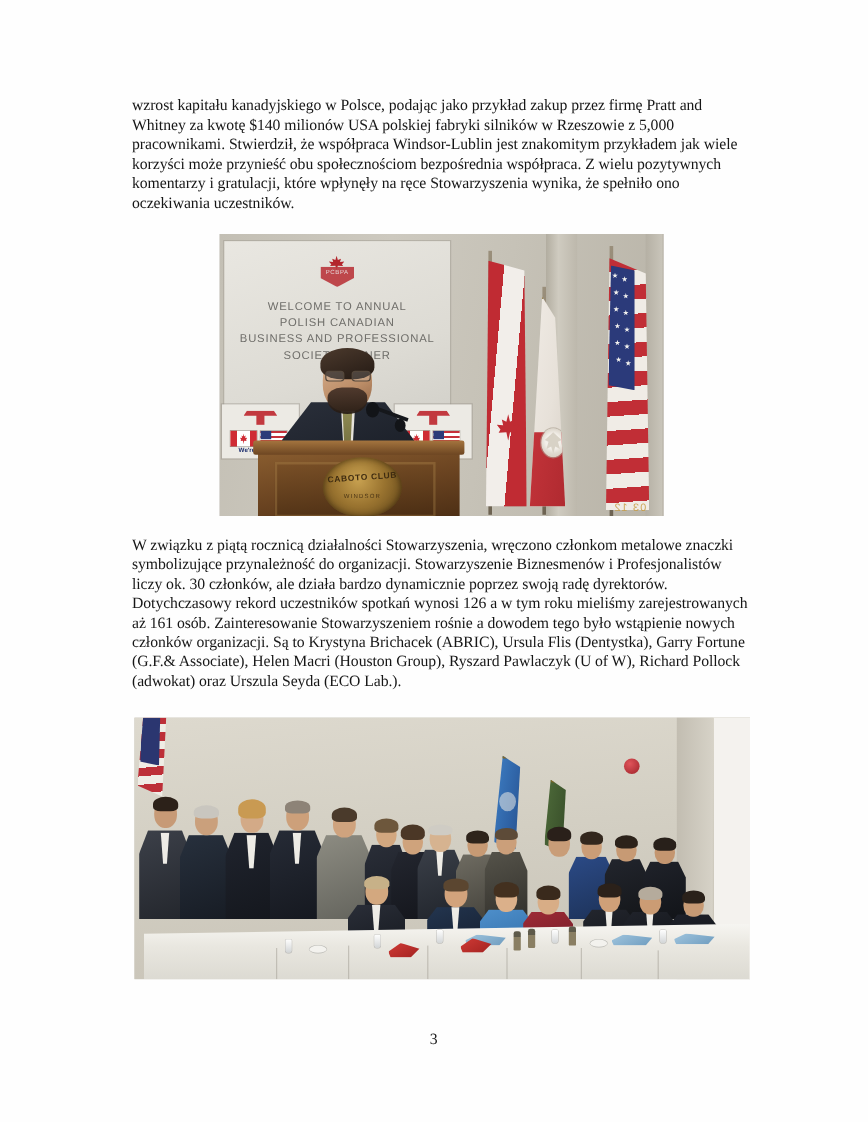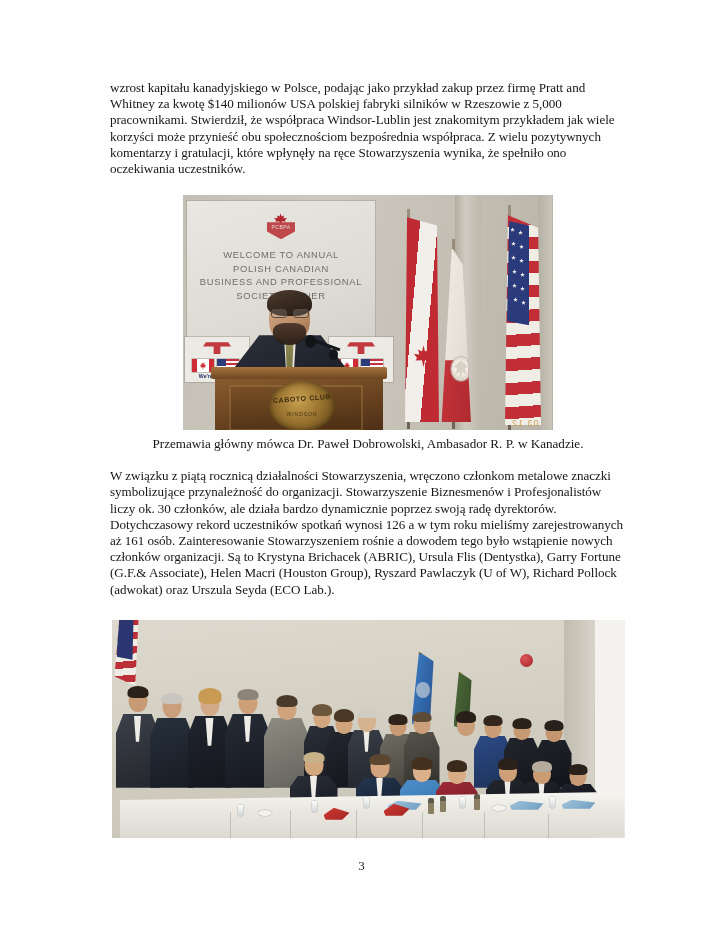--- a/index.html
+++ b/index.html
@@ -579,21 +579,20 @@
           <div class="p1-podium-top"></div>
           <div class="p1-podium-panel"></div>
           <div class="p1-crest">
             <div class="p1-crest-text">CABOTO CLUB</div>
             <div class="p1-crest-text2">WINDSOR</div>
           </div>
 
           <div class="p1-stamp">03 12</div>
         </div>
       </div>
-      <div class="fig-caption">Przemawia główny mówca Dr. Paweł Dobrowolski, Ambasador R. P. w Kanadzie.</div>
     </div>
 
     <div class="spacer-b"></div>
 
     <p class="body-text">W związku z  piątą rocznicą działalności Stowarzyszenia, wręczono członkom metalowe znaczki symbolizujące przynależność do organizacji. Stowarzyszenie Biznesmenów i Profesjonalistów liczy  ok. 30 członków, ale działa bardzo dynamicznie poprzez swoją radę dyrektorów. Dotychczasowy rekord uczestników spotkań wynosi 126 a w tym roku mieliśmy zarejestrowanych aż 161 osób. Zainteresowanie Stowarzyszeniem rośnie a dowodem tego było wstąpienie nowych członków organizacji. Są to Krystyna Brichacek (ABRIC), Ursula Flis (Dentystka), Garry Fortune (G.F.&amp; Associate), Helen Macri (Houston Group), Ryszard Pawlaczyk (U of W), Richard Pollock (adwokat) oraz Urszula Seyda (ECO Lab.).</p>
 
     <div class="spacer-c"></div>
 
     <div class="figure">
       <div class="photo2-wrap">

